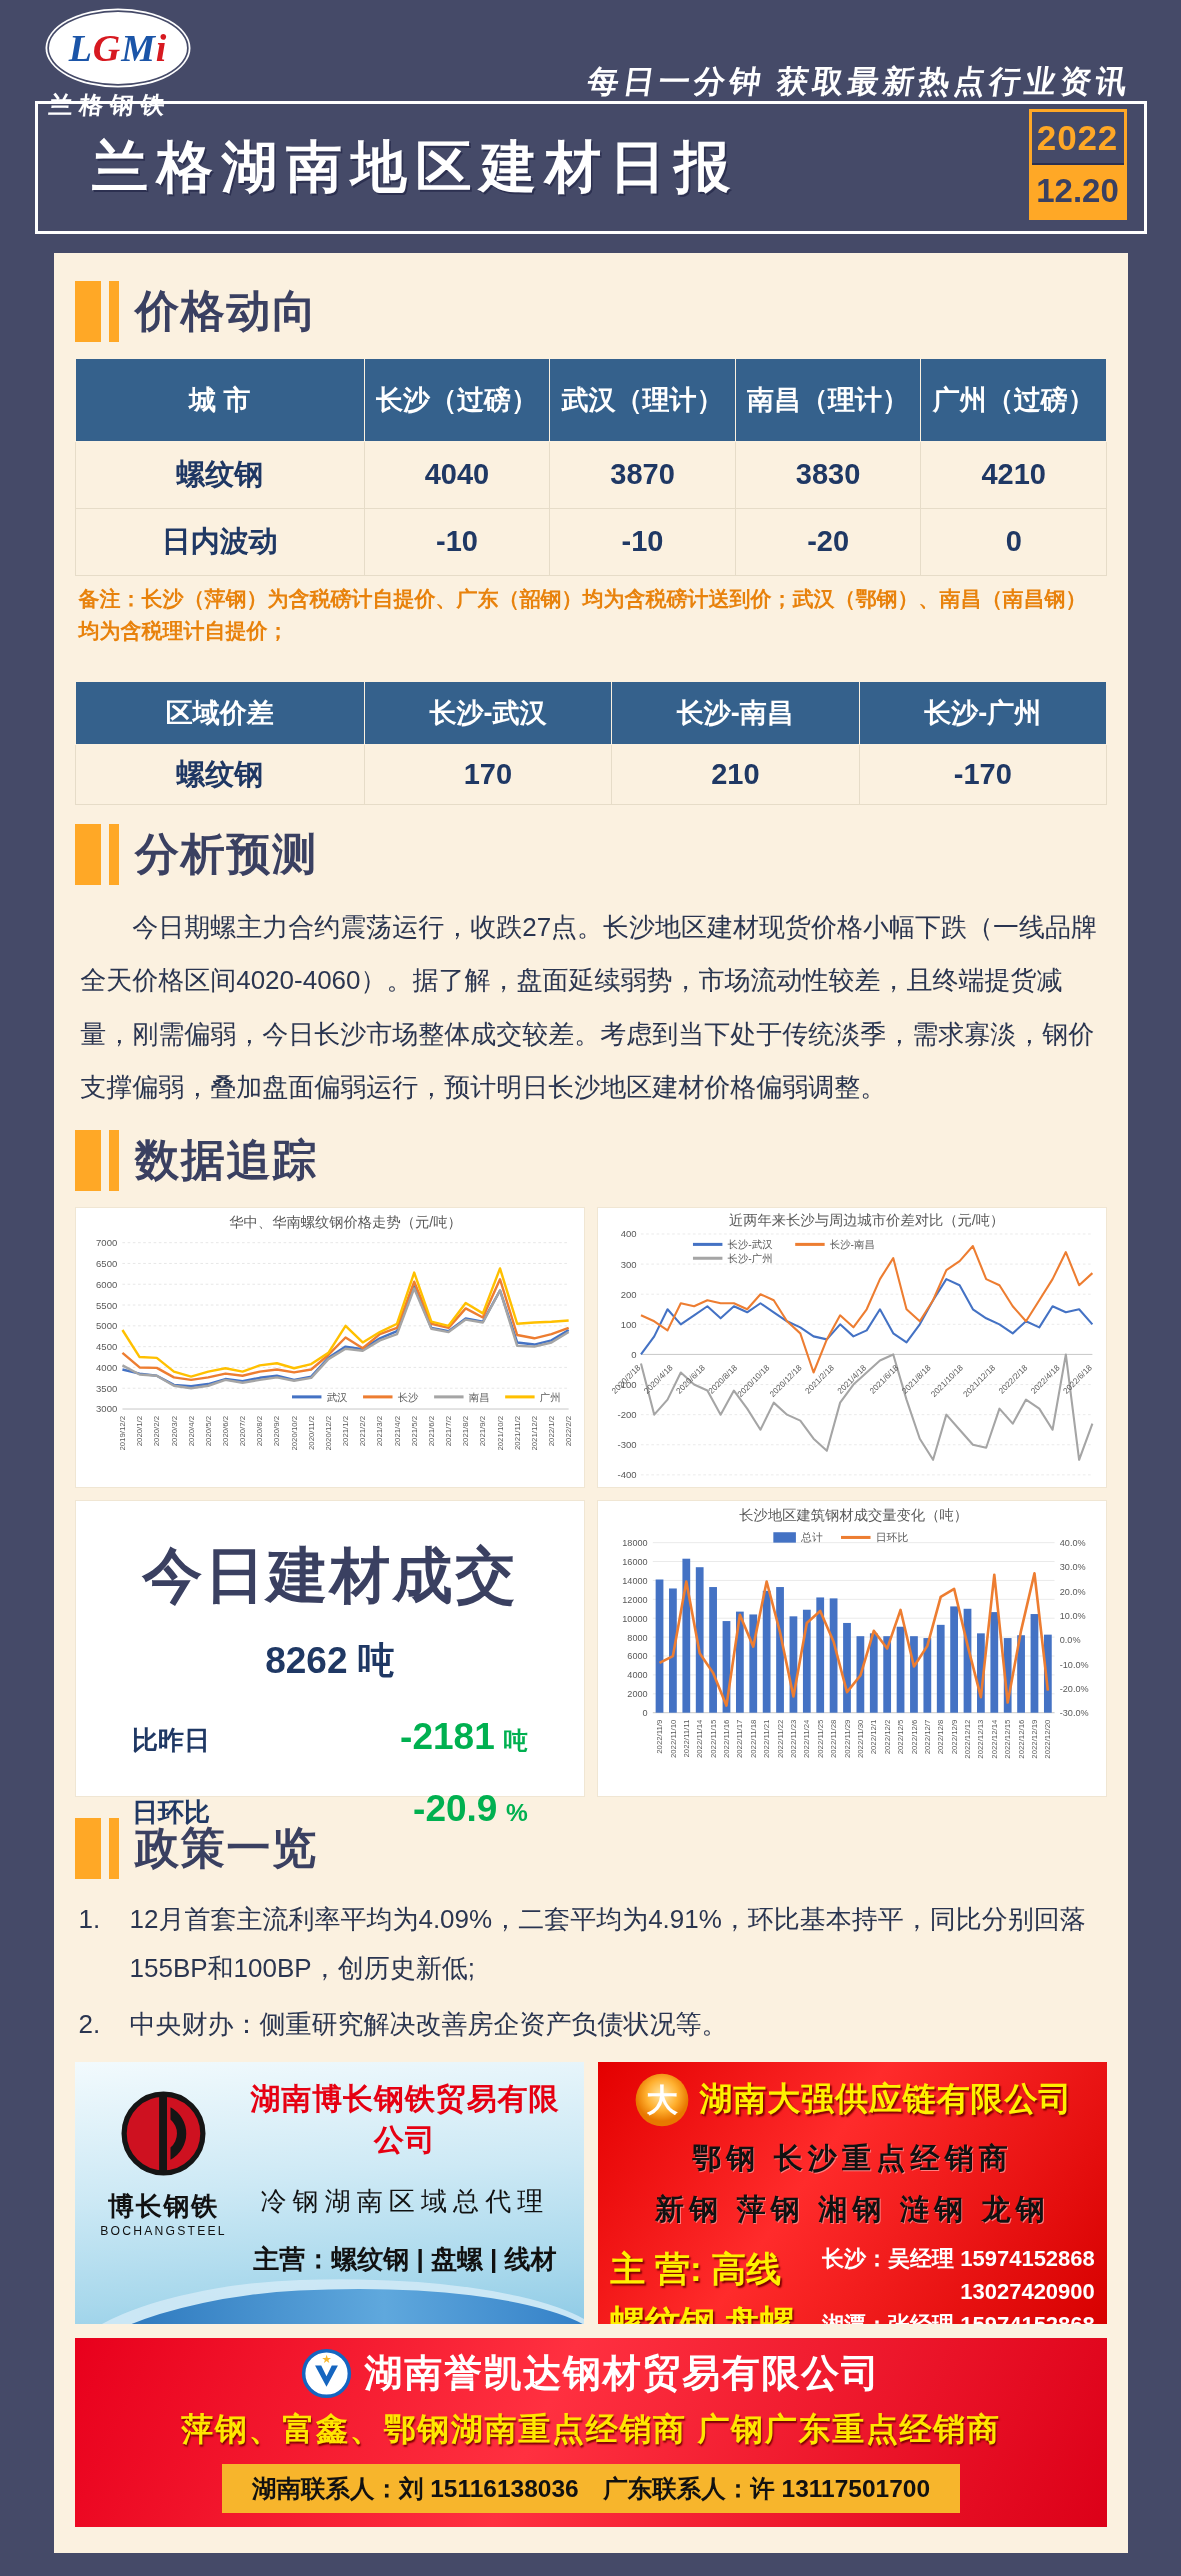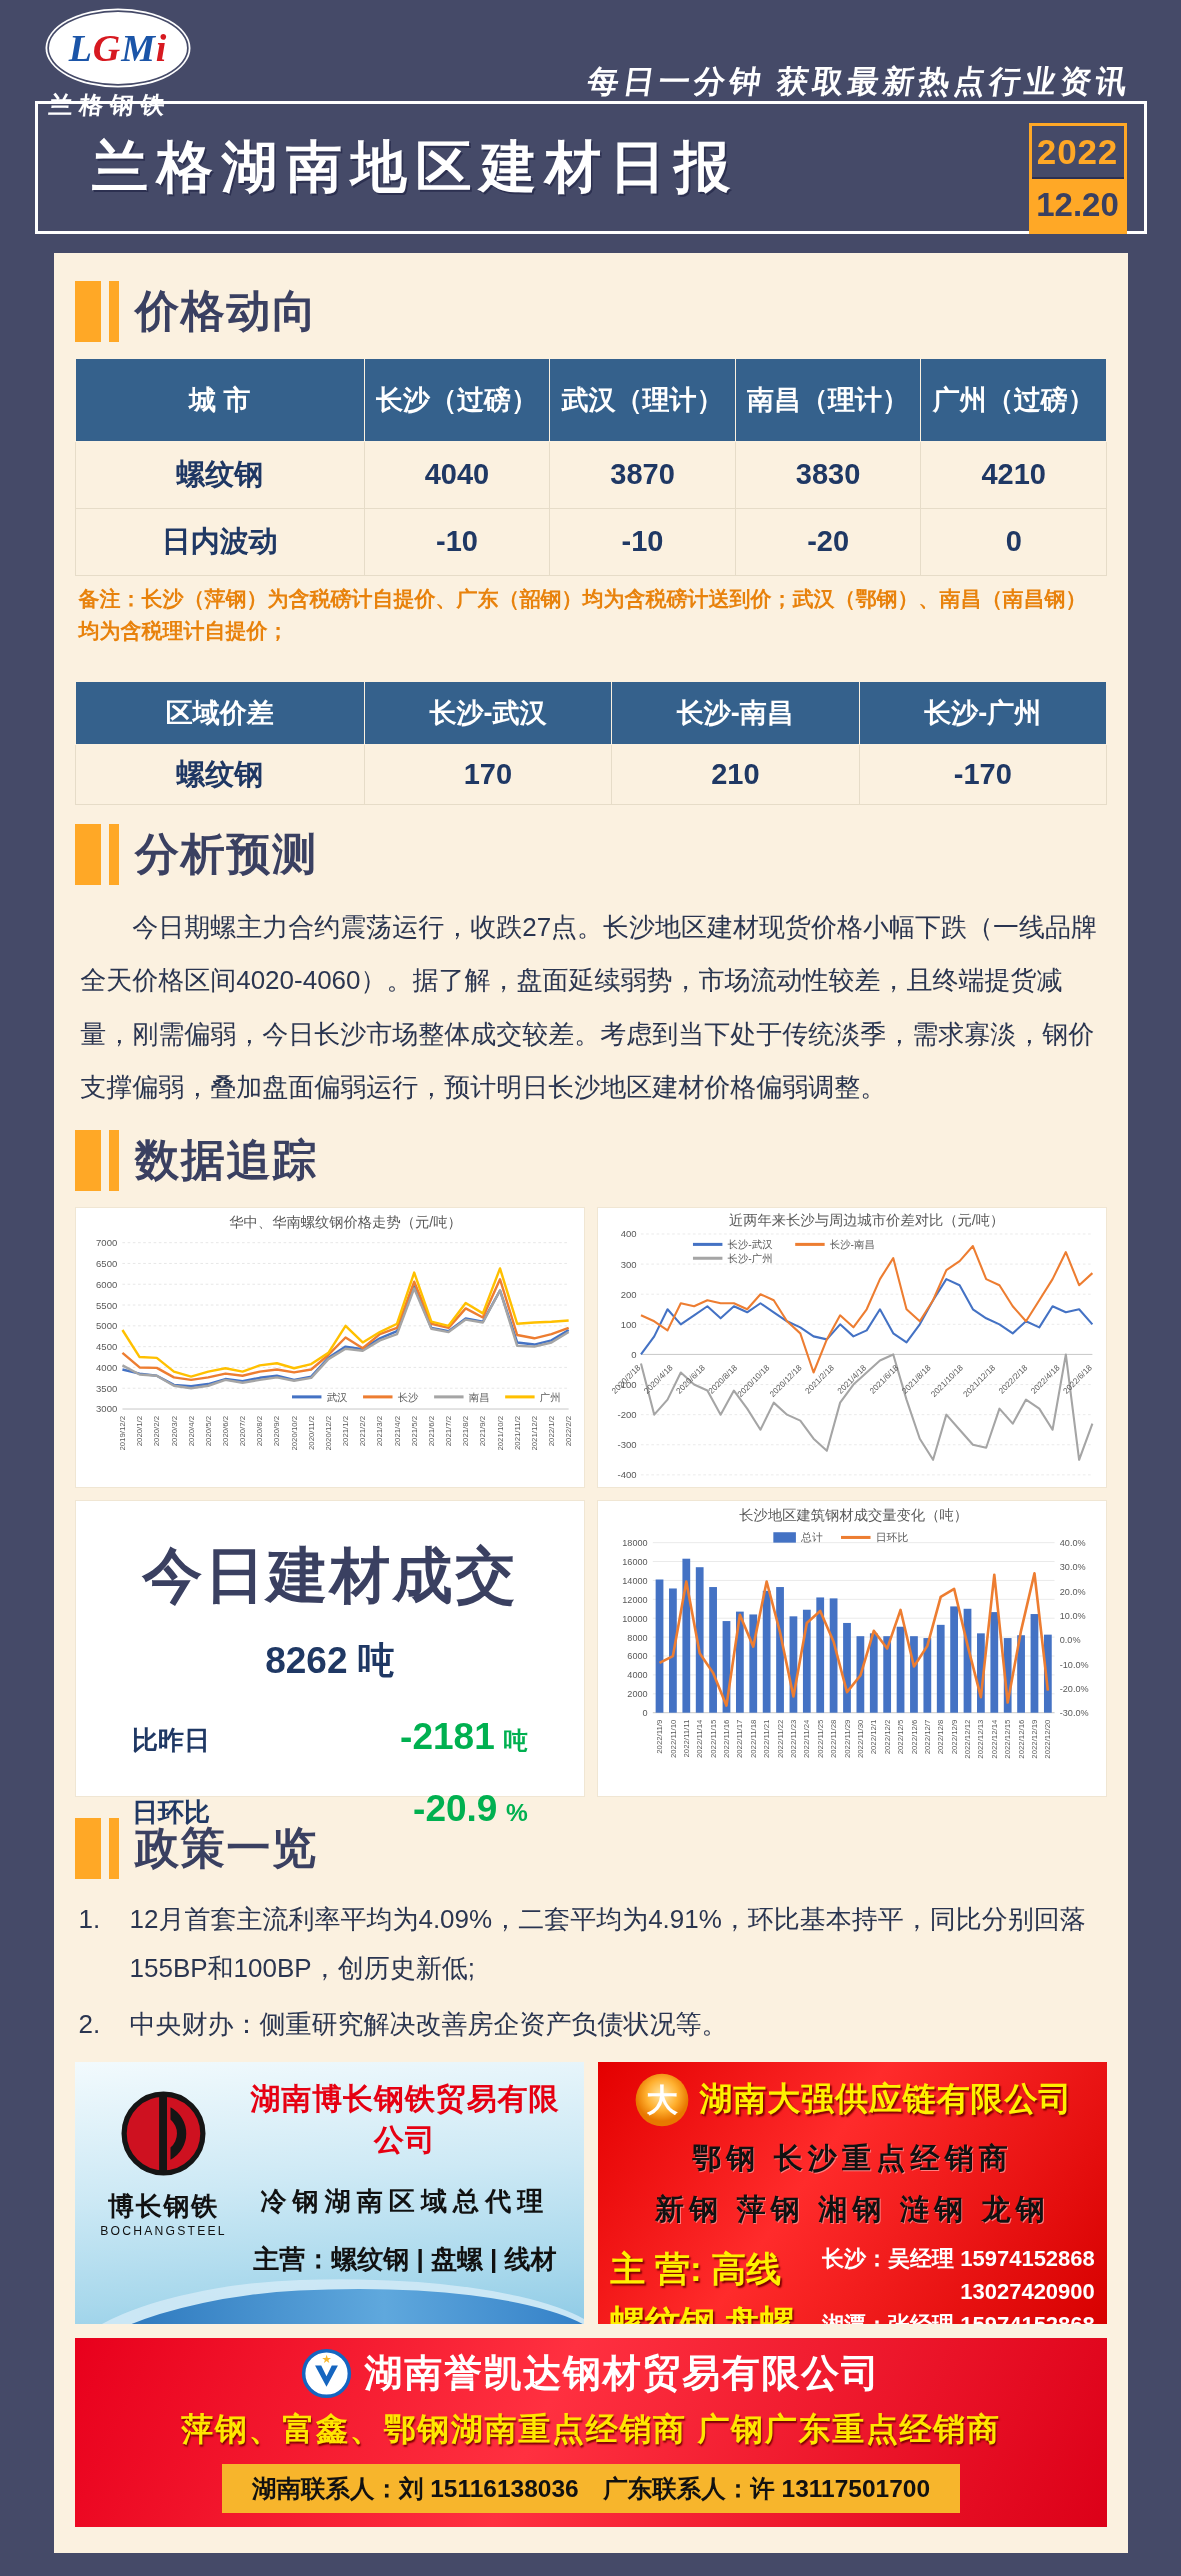--- a/index.html
+++ b/index.html
@@ -20,21 +20,21 @@
   .logo-txt { font-family: "Liberation Serif", serif; font-weight: bold; font-style: italic; font-size: 38px; letter-spacing: 0.9px; }
   .logo-txt .b { color: #1B55A8; } .logo-txt .r { color: #D71920; }
   .logo-sub { color: #fff; font-family: "Liberation Serif", serif; font-weight: bold; font-size: 23.6px; letter-spacing: 7px; margin-top: 5.2px; transform: skewX(-6deg); }
   .tagline { color: #fff; font-family: "Liberation Serif", serif; font-weight: bold; font-size: 31px; letter-spacing: 4.4px; margin-top: 49px; transform: skewX(-8deg); }
   
   .title-bar {
     margin: 0 35px 19px; border: 3.5px solid #fff; height: 133px;
     position: relative; display: flex; align-items: center;
   }
   .main-title { color: #fff; font-family: "Liberation Serif", serif; font-weight: bold; font-size: 56px; letter-spacing: 8.7px; padding-left: 54px; text-shadow: 1.7px 1.7px 0 #2c3050; }
-  .date-box { position: absolute; right: 17.5px; top: 19px; width: 98px; border: 3.5px solid #FFA826; }
+  .date-box { position: absolute; right: 17.5px; top: 5px; width: 98px; border: 3.5px solid #FFA826; }
   .date-year { color: #FFA826; background: #454A68; font-weight: bold; font-size: 35px; text-align: center; line-height: 51px; letter-spacing: 0.9px; border-bottom: 2.6px solid #2c3050; }
   .date-md { color: #3A4061; background: #FFA826; font-weight: bold; font-size: 33px; text-align: center; line-height: 52px; }
   
   .content { margin: 0 54px; background: #FBF1E0; padding: 21px 21px 26px; }
   .sec { display: flex; align-items: center; margin: 7px 0 15.7px; }
   .sec .bar1 { width: 26px; height: 61px; background: #FFA826; }
   .sec .bar2 { width: 10.5px; height: 61px; background: #FFA826; margin-left: 7.9px; }
   .sec h2 { color: #3A4061; font-size: 44px; font-weight: bold; margin-left: 15.7px; letter-spacing: 1.7px; }
   
   table { width: 100%; border-collapse: collapse; }
@@ -62,21 +62,21 @@
   
   .ads { display: grid; grid-template-columns: 1fr 1fr; gap: 14px; margin-top: 5.2px; }
   .ad1 { position: relative; height: 262px; padding: 14px 12.2px 0 14px; overflow: hidden;
          background: linear-gradient(175deg, #F2FAFD 0%, #CDE9F5 45%, #A8D8EC 80%, #8FCBE6 100%); }
   .ad1-flex { display: flex; }
   .bc-left { width: 149px; text-align: center; padding-top: 12.2px; flex: none; }
   .bc-name { font-weight: bold; font-size: 26px; color: #111; letter-spacing: 1.7px; margin-top: 7px; }
   .bc-en { font-size: 12.2px; color: #111; letter-spacing: 2.2px; }
   .bc-right { flex: 1; text-align: center; }
   .bc-title { color: #E60012; font-size: 30px; font-weight: bold; letter-spacing: 0.9px; margin-top: 3.5px; }
-  .bc-line1 { color: #111; font-size: 26px; letter-spacing: 6.1px; margin-top: 23px; font-weight: bold; }
+  .bc-line1 { color: #111; font-size: 26px; letter-spacing: 6.1px; margin-top: 23px; }
   .bc-line2 { color: #111; font-size: 26px; font-weight: bold; margin-top: 23px; }
   .bc-tel-row { color: #111; font-size: 23.6px; font-weight: bold; letter-spacing: 5.2px; margin-top: 21px; }
   .wave { position: absolute; left: -26px; right: -26px; height: 96px; border-radius: 45% 55% 0 0 / 100% 85% 0 0; }
   .wave1 { bottom: -51px; background: #CFE9F6; opacity: .9; transform: rotate(-2deg); }
   .wave2 { bottom: -61px; background: linear-gradient(90deg, #1F6BB5, #5FA8DD 60%, #2E7BC4); transform: rotate(-3deg); }
   .ad2 { position: relative; height: 262px; padding: 8.7px 12.2px; overflow: hidden; text-align: center;
          background: linear-gradient(125deg, #E30000 0%, #FF2B2B 42%, #D70000 100%); }
   .dq-head { display: flex; align-items: center; justify-content: center; gap: 8.7px; }
   .dq-title { color: #FFF000; font-size: 33px; font-weight: bold; letter-spacing: 0.9px; text-shadow: 1.7px 1.7px 1.7px #7a0000; }
   .dq-steel { color: #111; font-size: 29px; font-weight: bold; letter-spacing: 5.2px; margin-top: 10.5px; text-shadow: 0.9px 0.9px 0 #ff8080; }

